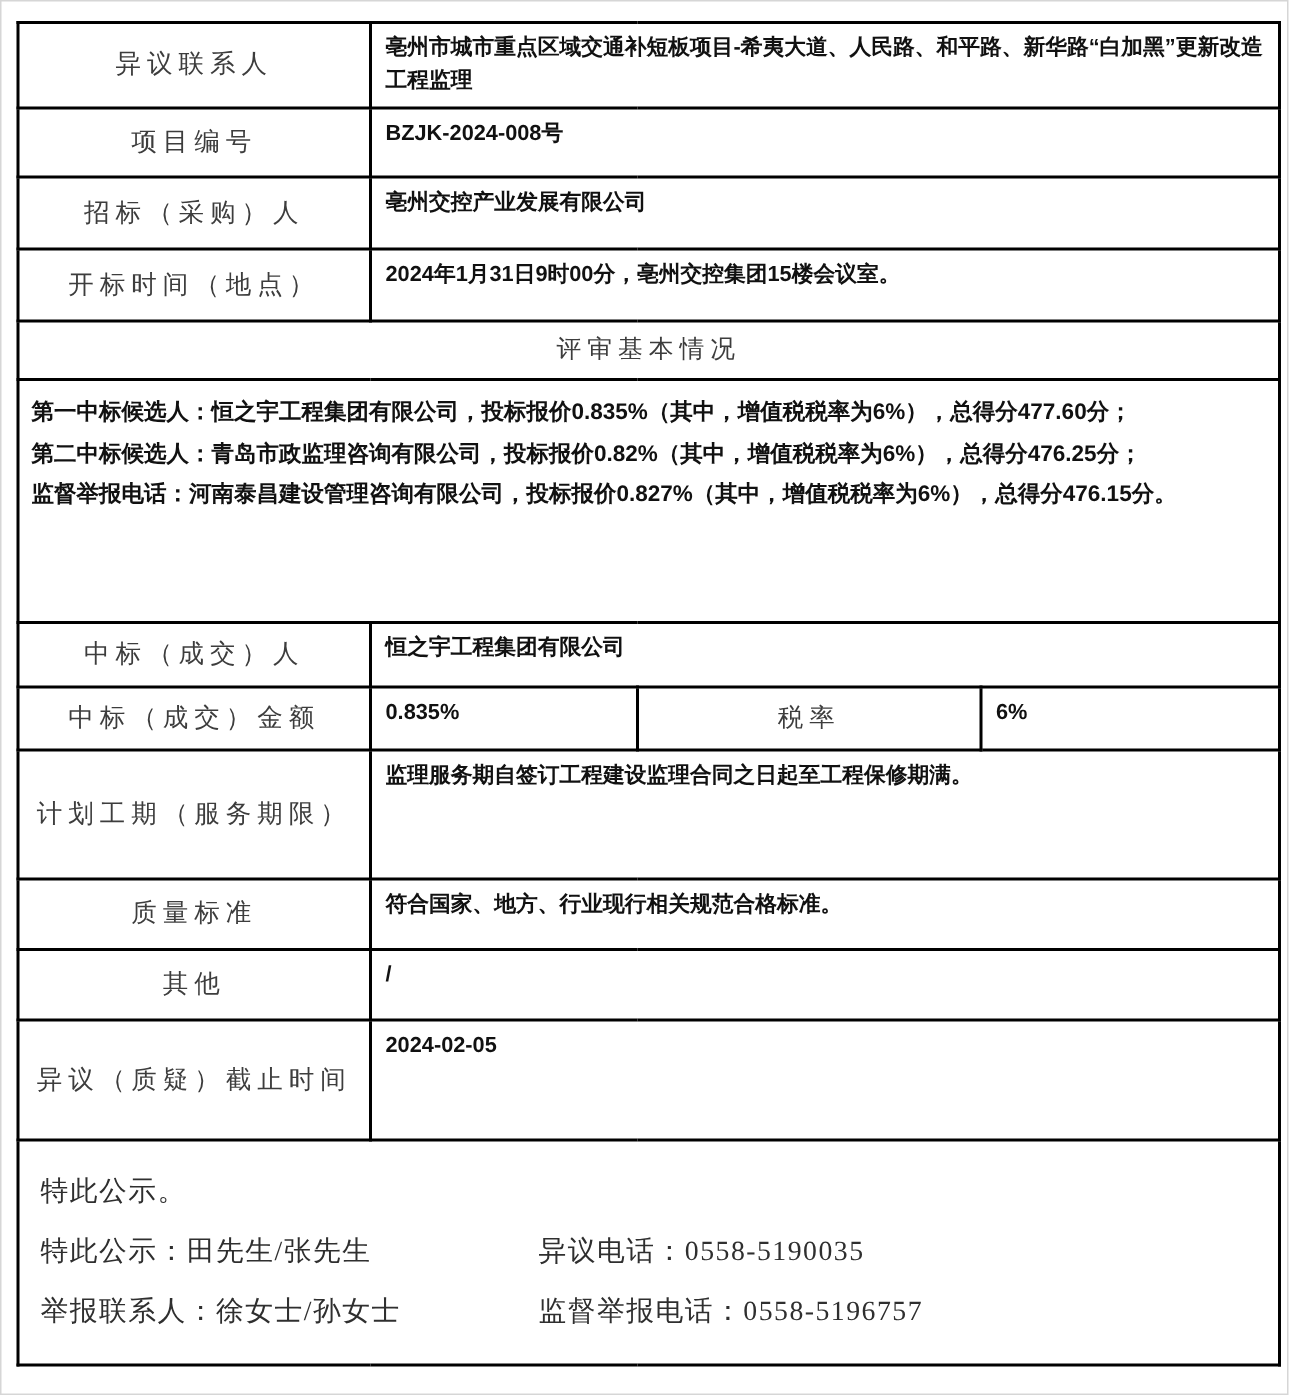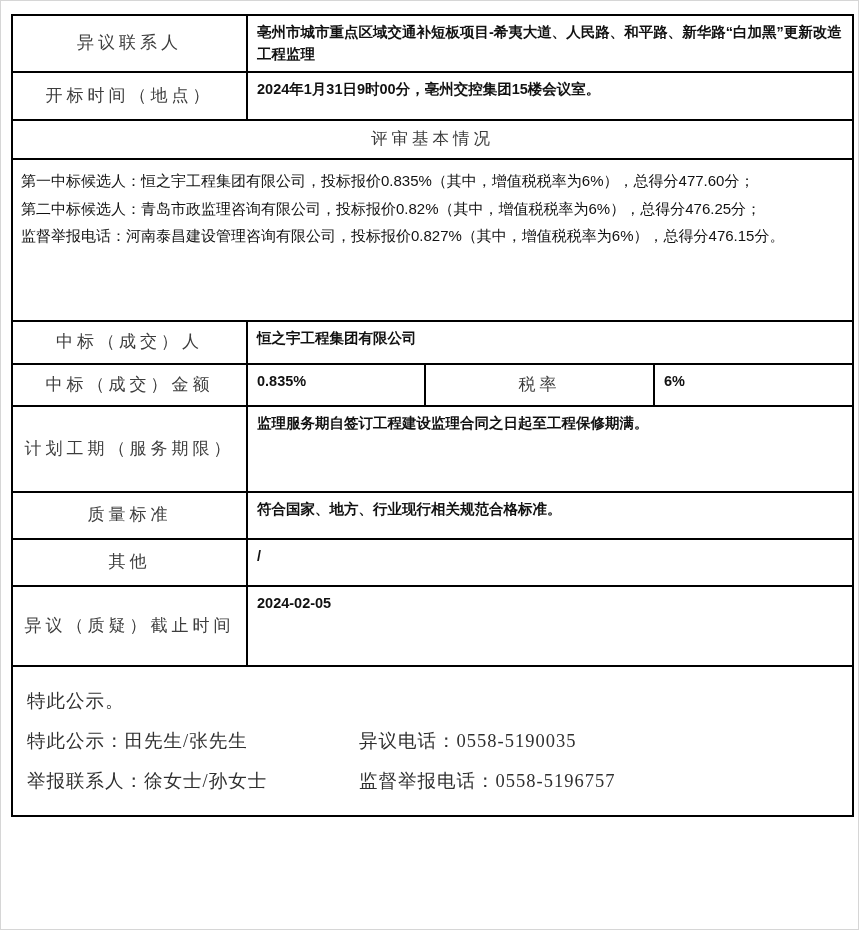--- a/index.html
+++ b/index.html
@@ -48,21 +48,21 @@
     text-align: center;
     vertical-align: middle;
     font-family: "Liberation Serif", "DejaVu Serif", serif;
     font-size: 16.5px;
     letter-spacing: 4px;
     color: #3d3d3d;
     padding: 6px;
   }
   td.candidates-cell {
     vertical-align: top;
-    font-weight: normal;
+    font-weight: bold;
     font-size: 15px;
     color: #111111;
     padding: 7px 8px;
     line-height: 1.85;
   }
   td.footer-cell {
     vertical-align: top;
     font-family: "Liberation Serif", "DejaVu Serif", serif;
     font-size: 18.5px;
     color: #2f2f2f;
@@ -96,21 +96,29 @@
     <col style="width:229px">
     <col style="width:199px">
   </colgroup>
 
   <tbody>
       <tr class="r-project-name">
     <td class="label-cell">异议联系人</td>
     <td class="value-cell" colspan="3">亳州市城市重点区域交通补短板项目-希夷大道、人民路、和平路、新华路“白加黑”更新改造工程监理</td>
   </tr>
 
+  <tr class="r-project-number">
+    <td class="label-cell">项目编号</td>
+    <td class="value-cell" colspan="3">BZJK-2024-008号</td>
+  </tr>
 
+  <tr class="r-tenderer">
+    <td class="label-cell">招标（采购）人</td>
+    <td class="value-cell" colspan="3">亳州交控产业发展有限公司</td>
+  </tr>
 
   <tr class="r-bid-opening">
     <td class="label-cell">开标时间（地点）</td>
     <td class="value-cell" colspan="3">2024年1月31日9时00分，亳州交控集团15楼会议室。</td>
   </tr>
 
   <tr class="r-section-header">
     <td class="section-header-cell" colspan="4">评审基本情况</td>
   </tr>
 

